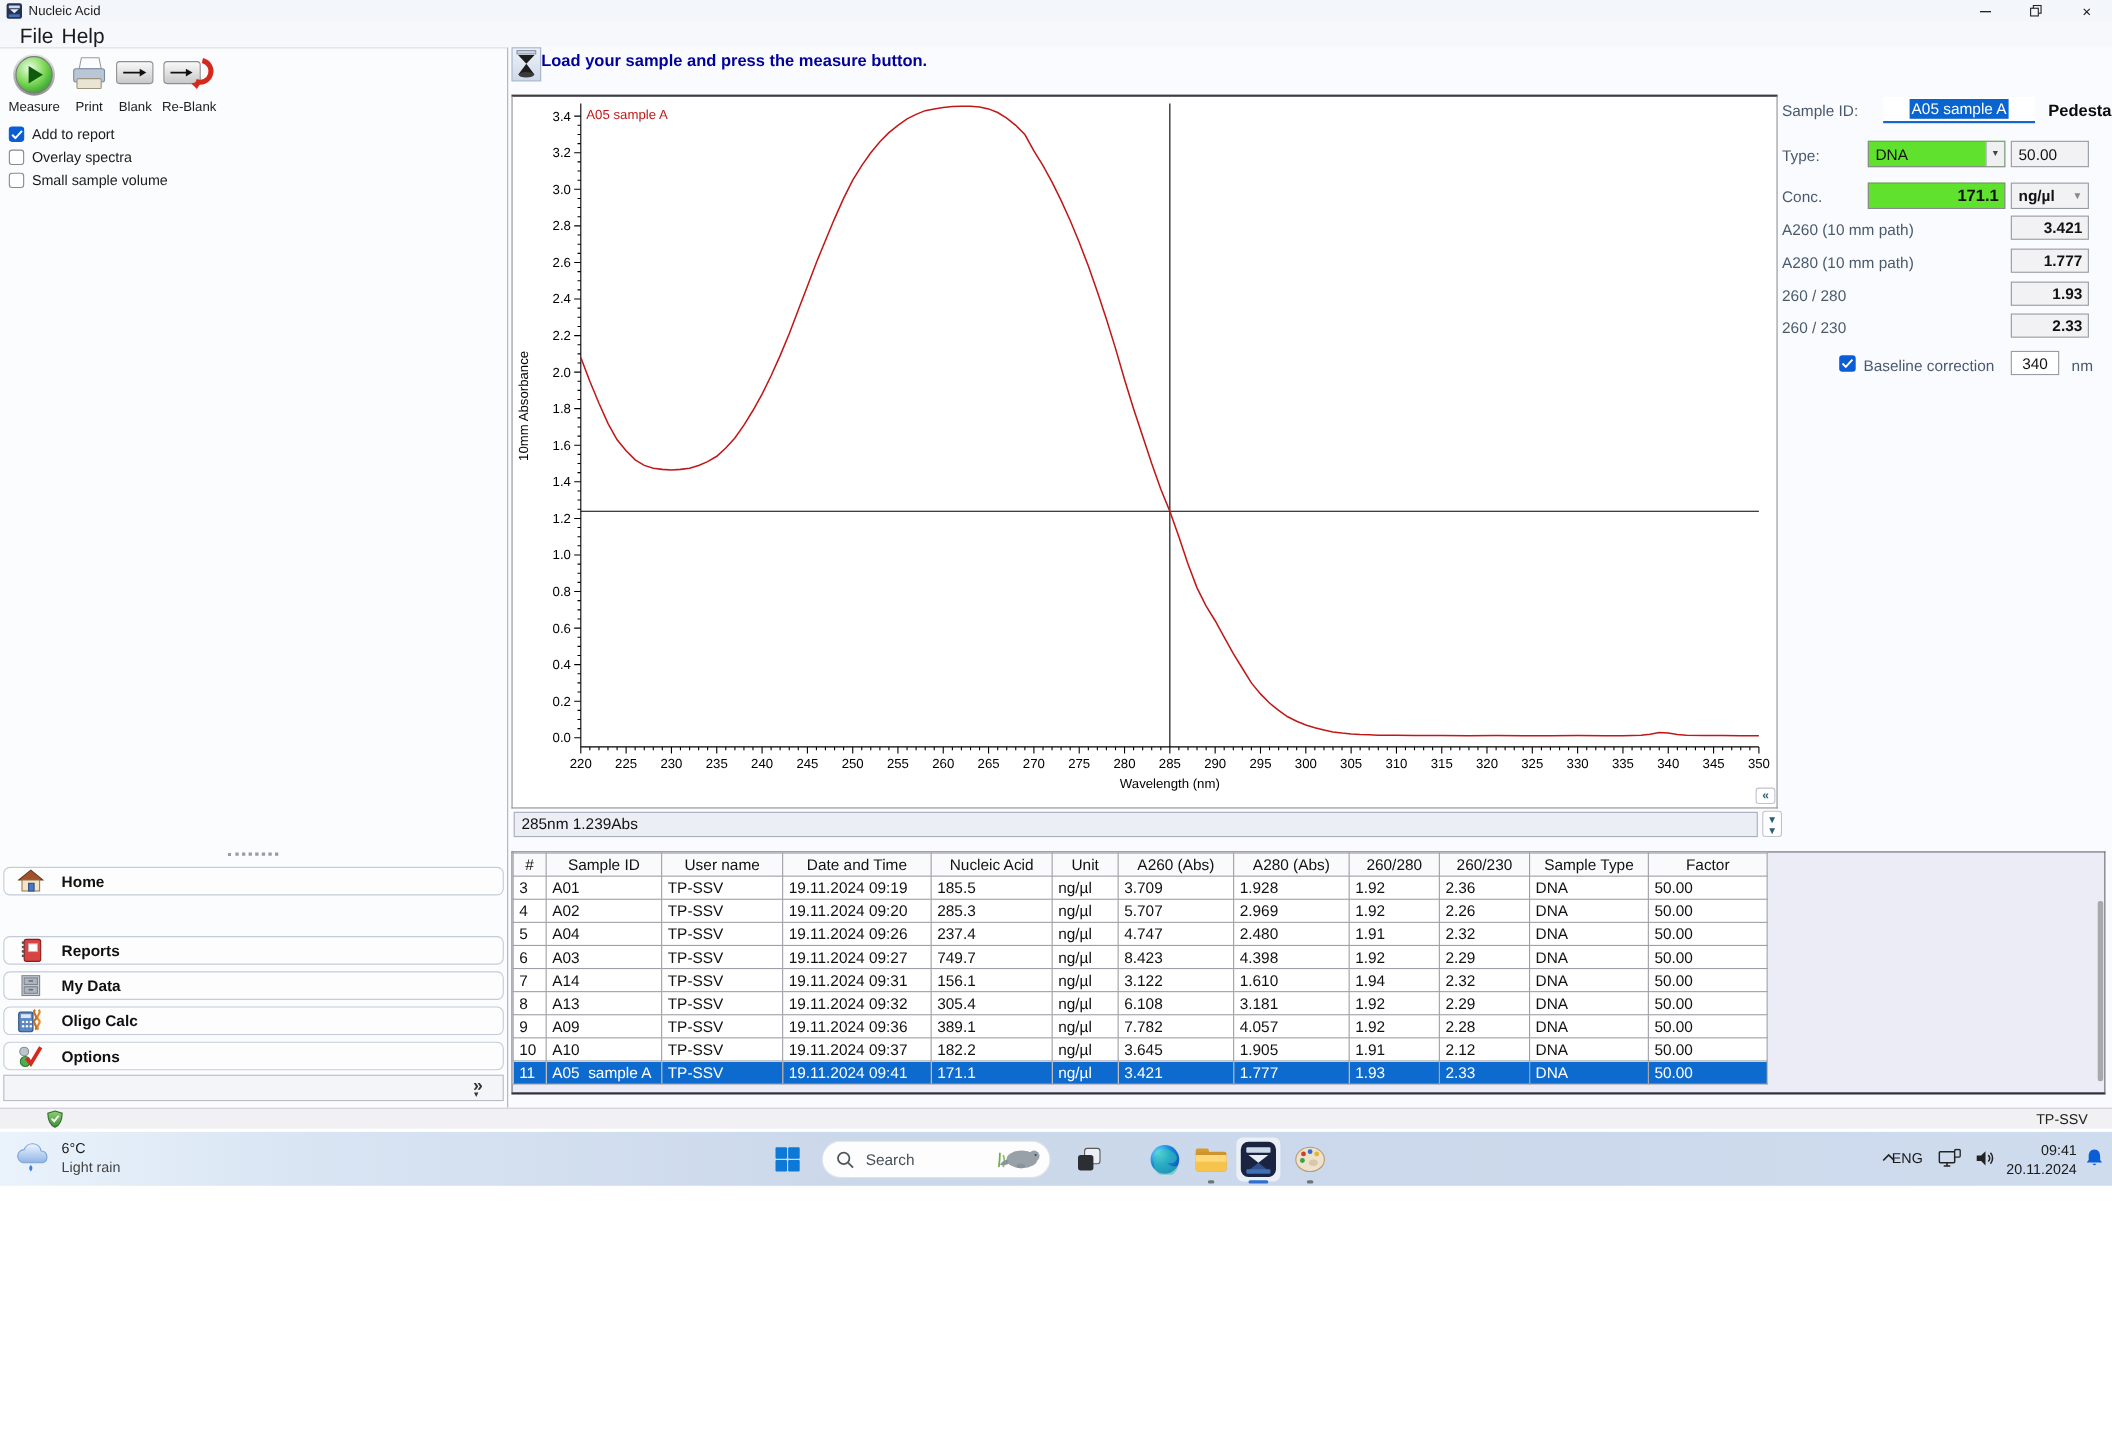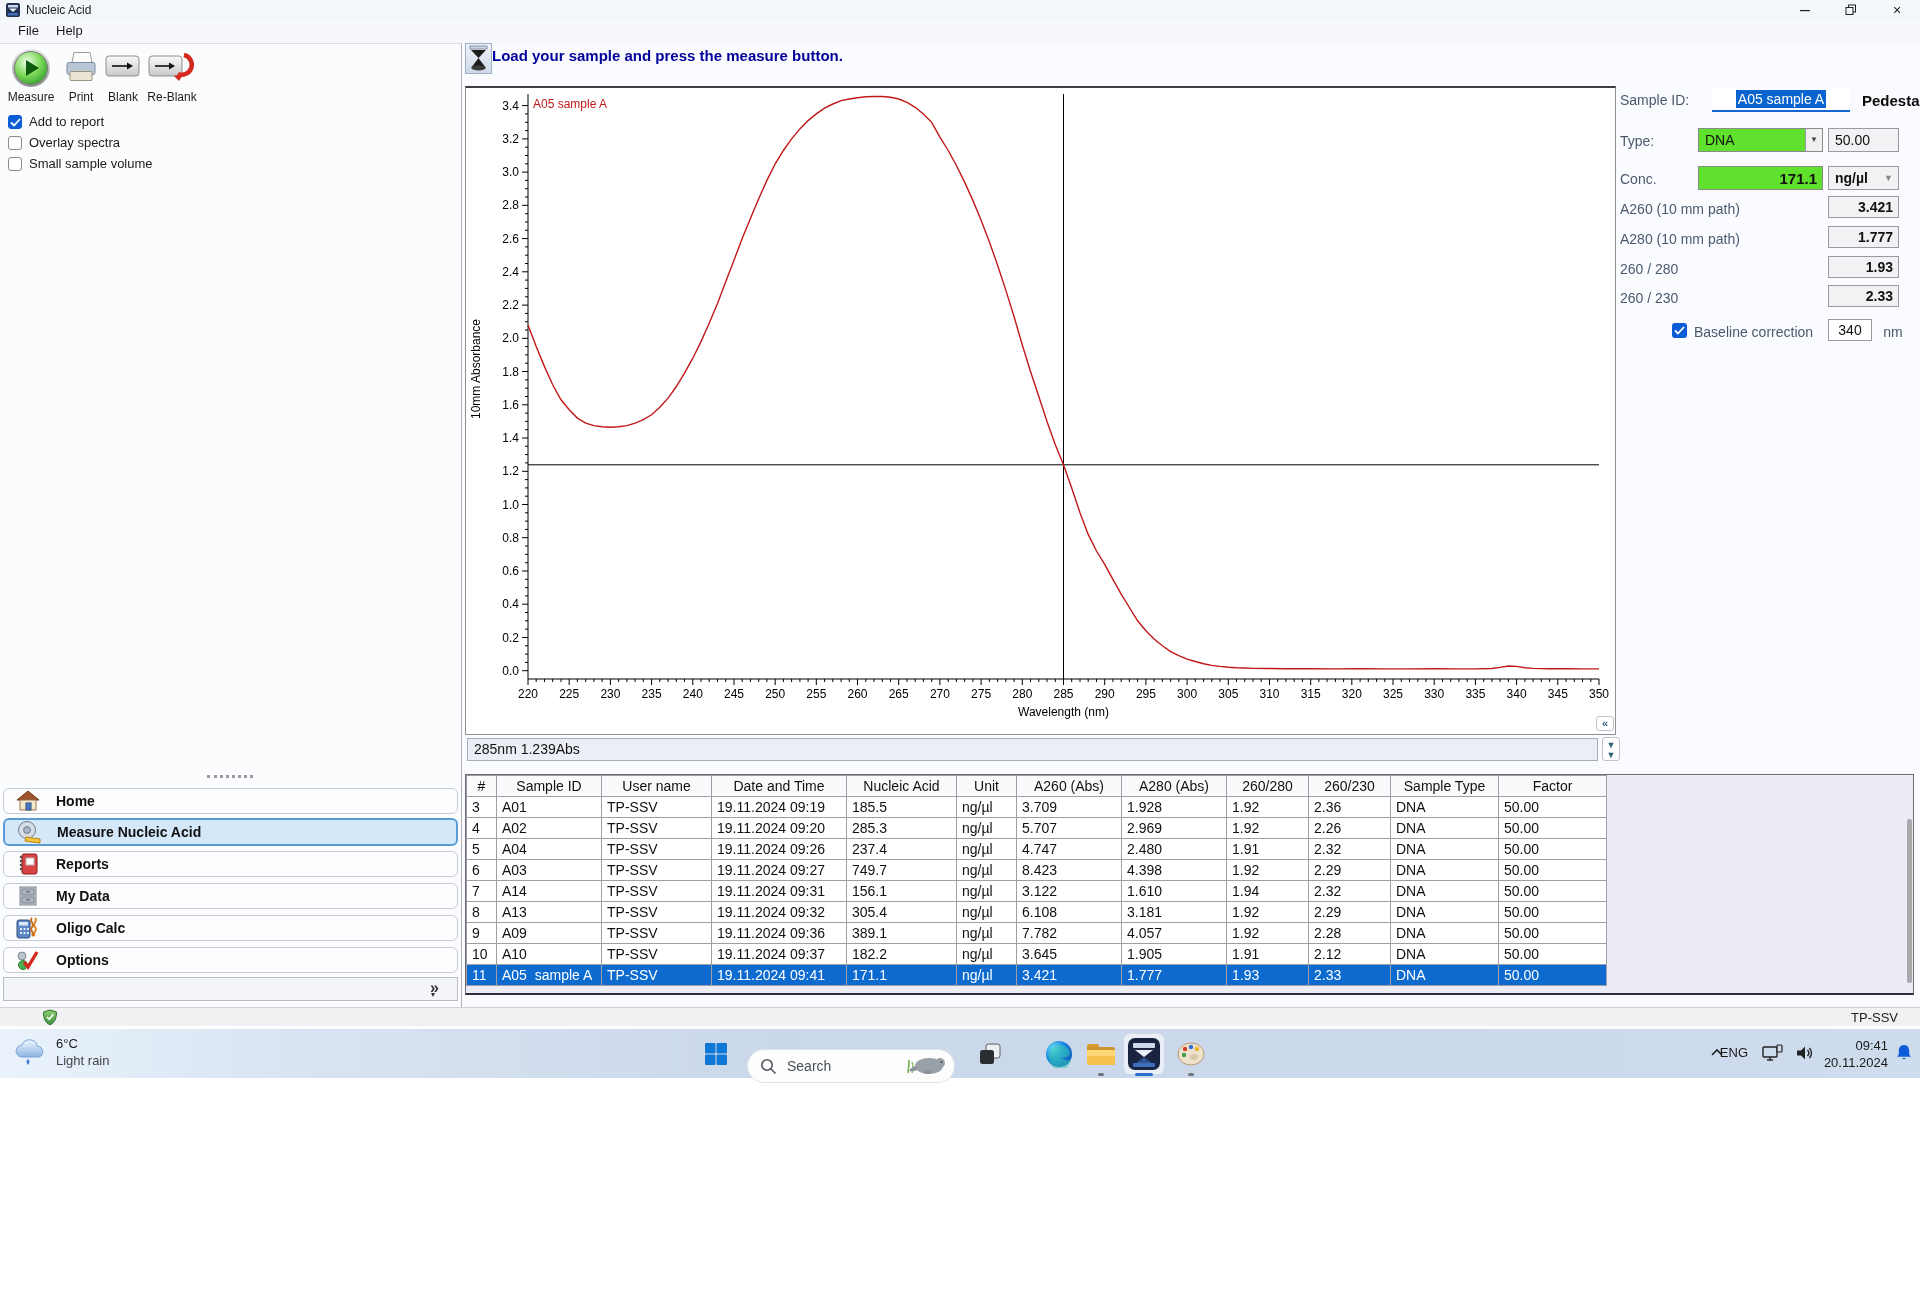--- a/index.html
+++ b/index.html
@@ -10,21 +10,21 @@
   
   .app-window { position:absolute; left:0; top:0; width:1920px; height:1026px; background:#fafbfe; }
 
   .titlebar { position:absolute; left:0; top:0; width:1920px; height:20px; background:#f3f6fa; }
   .titlebar .title { position:absolute; left:26px; top:3px; font-size:12px; color:#1b1b1b; }
   .app-icon { position:absolute; left:5px; top:2px; width:16px; height:16px; }
   .win-controls { position:absolute; right:0; top:0; height:20px; display:flex; }
   .win-btn { width:46px; height:20px; display:flex; align-items:center; justify-content:center; color:#222; }
   .win-btn.close { font-size:14px; }
 
-  .menubar { position:absolute; left:0; top:20px; width:1920px; height:23px; background:#f6f8fc; font-size:13px; }
+  .menubar { position:absolute; left:0; top:20px; width:1920px; height:23px; background:#f6f8fc; font-size:19px; }
   .menu-item { position:absolute; top:3px; cursor:default; color:#1b1b1b; }
 
   
   .left-panel { position:absolute; left:0; top:43px; width:462px; height:964px; background:#fbfcfe; border-top:1px solid #dcdcdc; border-right:1px solid #b0b0b6; }
   .tool-btn { position:absolute; top:4px; text-align:center; font-size:12px; color:#1b1b1b; }
   .tool-btn .ticon { display:block; margin:0 auto 2px auto; }
   .cbrow { position:absolute; left:8px; display:flex; align-items:center; font-size:13px; color:#1b1b1b; }
   .cbox { width:14px; height:14px; border:1px solid #8a8a8a; border-radius:3px; background:#fff; margin-right:7px; position:relative; }
   .cbox.checked { background:#0b5cd7; border-color:#0b5cd7; }
   .cbox.checked svg { position:absolute; left:1px; top:2px; }
@@ -76,21 +76,21 @@
   .statusbar-user { position:absolute; right:22px; top:2px; color:#222; }
   .shield { position:absolute; left:42px; top:1px; }
 
   
   .taskbar { position:absolute; left:0; top:1029px; width:1920px; height:49px;
     background:linear-gradient(90deg,#eaf3fc 0%,#d9e5f3 14%,#cbd8ea 40%,#ccd9ec 75%,#cfdcee 100%); }
   .weather { position:absolute; left:12px; top:6px; display:flex; align-items:center; }
   .weather-texts { margin-left:8px; font-size:13px; color:#1a1a1a; line-height:17px; }
   .weather-desc { color:#444; }
   .tb-icon { position:absolute; top:10px; width:30px; height:30px; display:flex; align-items:center; justify-content:center; }
-  .search-pill { position:absolute; left:747px; top:20px; width:208px; height:34px; background:#fdfdfd; border:1px solid #dfe3e8; border-radius:17px; display:flex; align-items:center; }
+  .search-pill { position:absolute; left:747px; top:8px; width:208px; height:34px; background:#fdfdfd; border:1px solid #dfe3e8; border-radius:17px; display:flex; align-items:center; }
   .search-pill .stext { font-size:14px; color:#46505a; margin-left:10px; flex:1; }
   .active-app { position:absolute; left:1124px; top:5px; width:40px; height:40px; background:rgba(255,255,255,.6); border-radius:6px; display:flex; align-items:center; justify-content:center; }
   .run-dot { position:absolute; top:44px; width:6px; height:3px; border-radius:2px; background:#70757c; }
   .active-bar { position:absolute; left:1135px; top:44px; width:18px; height:3px; border-radius:2px; background:#2f6fd0; }
   .tray { position:absolute; right:0; top:0; height:49px; }
   .tray-lang { position:absolute; right:172px; top:16px; font-size:13px; color:#1a1a1a; }
   .tray-net { position:absolute; right:136px; top:15px; }
   .tray-vol { position:absolute; right:104px; top:16px; }
   .tray-clock { position:absolute; right:32px; top:8px; text-align:right; font-size:13px; color:#1a1a1a; line-height:17px; }
   .tray-bell { position:absolute; right:6px; top:14px; }
@@ -208,28 +208,20 @@
 
       <div class="drag-dots"></div>
 
       <div class="nav-item" style="top:744px">
         <span class="nicon"><svg width="24" height="24">
               <polygon points="12,2 23,11 1,11" fill="#a0522d" stroke="#6b3a1f"></polygon>
               <rect x="4" y="11" width="16" height="10" fill="#f2e6c8" stroke="#9b7b4f"></rect>
               <rect x="10" y="14" width="5" height="7" fill="#4a78c0" stroke="#2e4f86"></rect>
             </svg></span>
         <span>Home</span>
-      </div>
-      <div class="nav-item selected" style="top:774px;height:28px">
-        <span class="nicon"><svg width="24" height="24">
-              <circle cx="10" cy="10" r="8.5" fill="#d7dde6" stroke="#6e7b8c"></circle>
-              <circle cx="10" cy="10" r="3.4" fill="#aab6c6" stroke="#6e7b8c"></circle>
-              <polygon points="9,17 23,19 23,23 8,21" fill="#f5c63c" stroke="#b8860b"></polygon>
-            </svg></span>
-        <span>Measure Nucleic Acid</span>
       </div>
       <div class="nav-item" style="top:807px">
         <span class="nicon"><svg width="24" height="24">
               <rect x="6" y="2" width="15" height="20" rx="2" fill="#d84444" stroke="#8b1a1a"></rect>
               <circle cx="5" cy="5" r="1.3" fill="#555"></circle>
               <circle cx="5" cy="9" r="1.3" fill="#555"></circle>
               <circle cx="5" cy="13" r="1.3" fill="#555"></circle>
               <circle cx="5" cy="17" r="1.3" fill="#555"></circle>
               <rect x="10" y="6" width="8" height="7" fill="#fff" stroke="#bbb"></rect>
             </svg></span>

